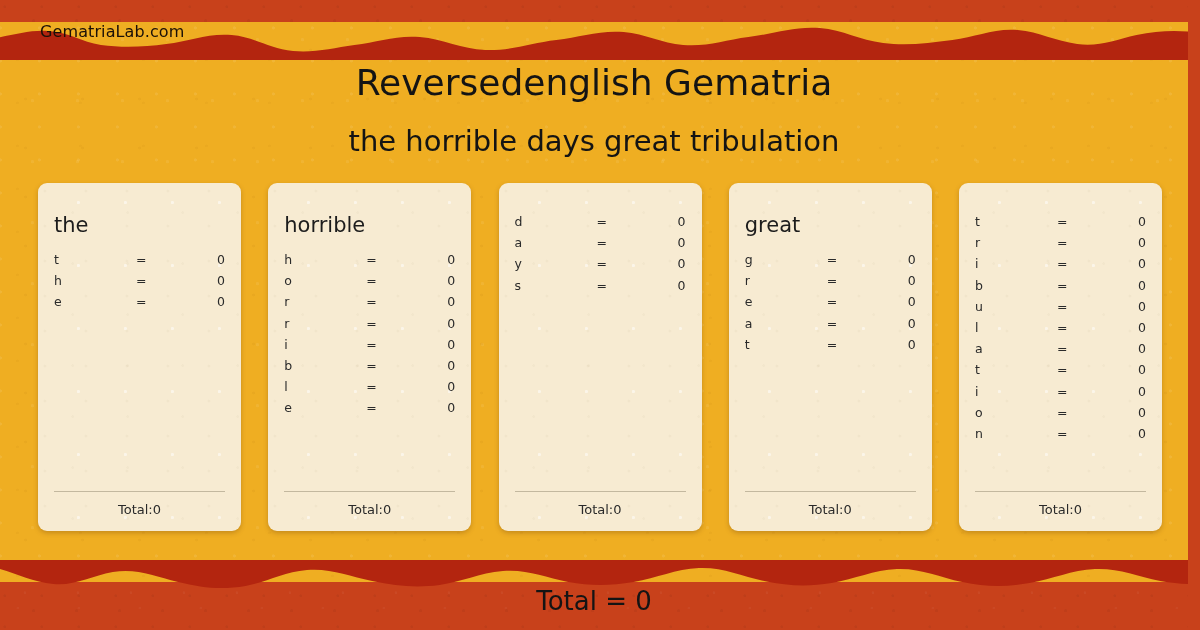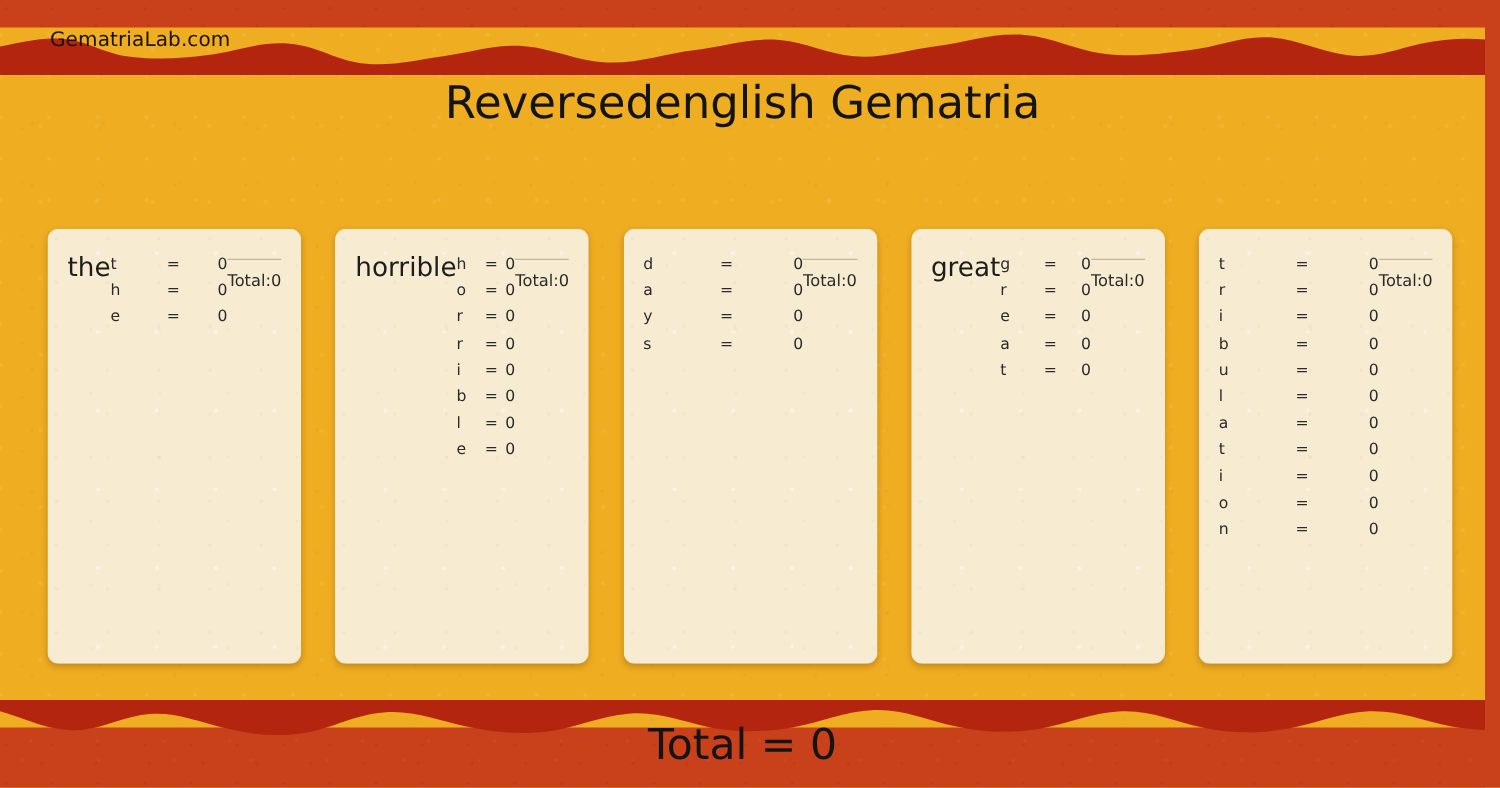--- a/index.html
+++ b/index.html
@@ -110,23 +110,23 @@
     width: 203px;
     height: 348px;
     background-color: #f7ebd2;
     background-image:
       radial-gradient(circle at 17% 23%, rgba(120,90,40,0.045) 0 1.2px, transparent 1.7px),
       radial-gradient(circle at 63% 58%, rgba(120,90,40,0.035) 0 1.1px, transparent 1.6px),
       radial-gradient(circle at 86% 31%, rgba(255,255,255,0.5) 0 1.3px, transparent 1.8px);
     background-size: 41px 35px, 55px 51px, 47px 63px;
     border-radius: 9px;
     box-shadow: 0 2px 5px rgba(90,45,10,0.28);
-    padding: 20px 16px 14px 16px;
+    padding: 31px 16px 14px 16px;
     display: flex;
-    flex-direction: row;
+    flex-direction: column;
   }
 
   .card-title {
     font-size: 21px;
     color: #1c1c1c;
     font-weight: 400;
     line-height: 1.1;
     margin-bottom: 15px;
     white-space: nowrap;
   }
@@ -156,21 +156,21 @@
     font-size: 13px;
     color: #2a2a2a;
   }
 
   
   .footer-total {
     position: absolute;
     left: 0; right: 0;
     bottom: 14px;
     text-align: center;
-    font-size: 34px;
+    font-size: 26px;
     color: #141414;
     font-weight: 400;
     z-index: 6;
   }
 </style>
 </head>
 <body>
 
 <div class="page">
 
@@ -184,20 +184,21 @@
 
   <div class="rim-bottom">
     <svg class="wave-svg" viewBox="0 0 1208 42" preserveAspectRatio="none">
       <path d="M0,0 L0,8 C20,13 36,22 58,24 C80,26 96,16 118,12 C142,8 160,16 184,22 C208,28 228,30 252,26 C274,22 290,12 314,10 C338,8 356,16 380,21 C404,26 424,28 448,25 C470,22 488,13 512,11 C536,9 554,17 578,22 C600,26 620,26 644,22 C668,18 686,9 710,8 C734,7 752,16 776,21 C800,26 820,27 844,23 C868,19 886,10 910,9 C934,8 952,17 976,22 C1000,27 1020,27 1044,23 C1068,19 1086,10 1110,9 C1134,8 1152,16 1176,21 C1188,23 1198,24 1208,24 L1208,0 Z" fill="#b3250f"></path>
     </svg>
   </div>
 
   <div class="logo">GematriaLab.com</div>
 
   <div class="title">Reversedenglish Gematria</div>
+  <div class="subtitle">the horrible days great tribulation</div>
 
   <div class="cards">
 
     <div class="card">
       <div class="card-title">the</div>
       <div class="rows">
         <div class="row">
           <span class="letter">t</span>
           <span class="eq">=</span>
           <span class="val">0</span>

